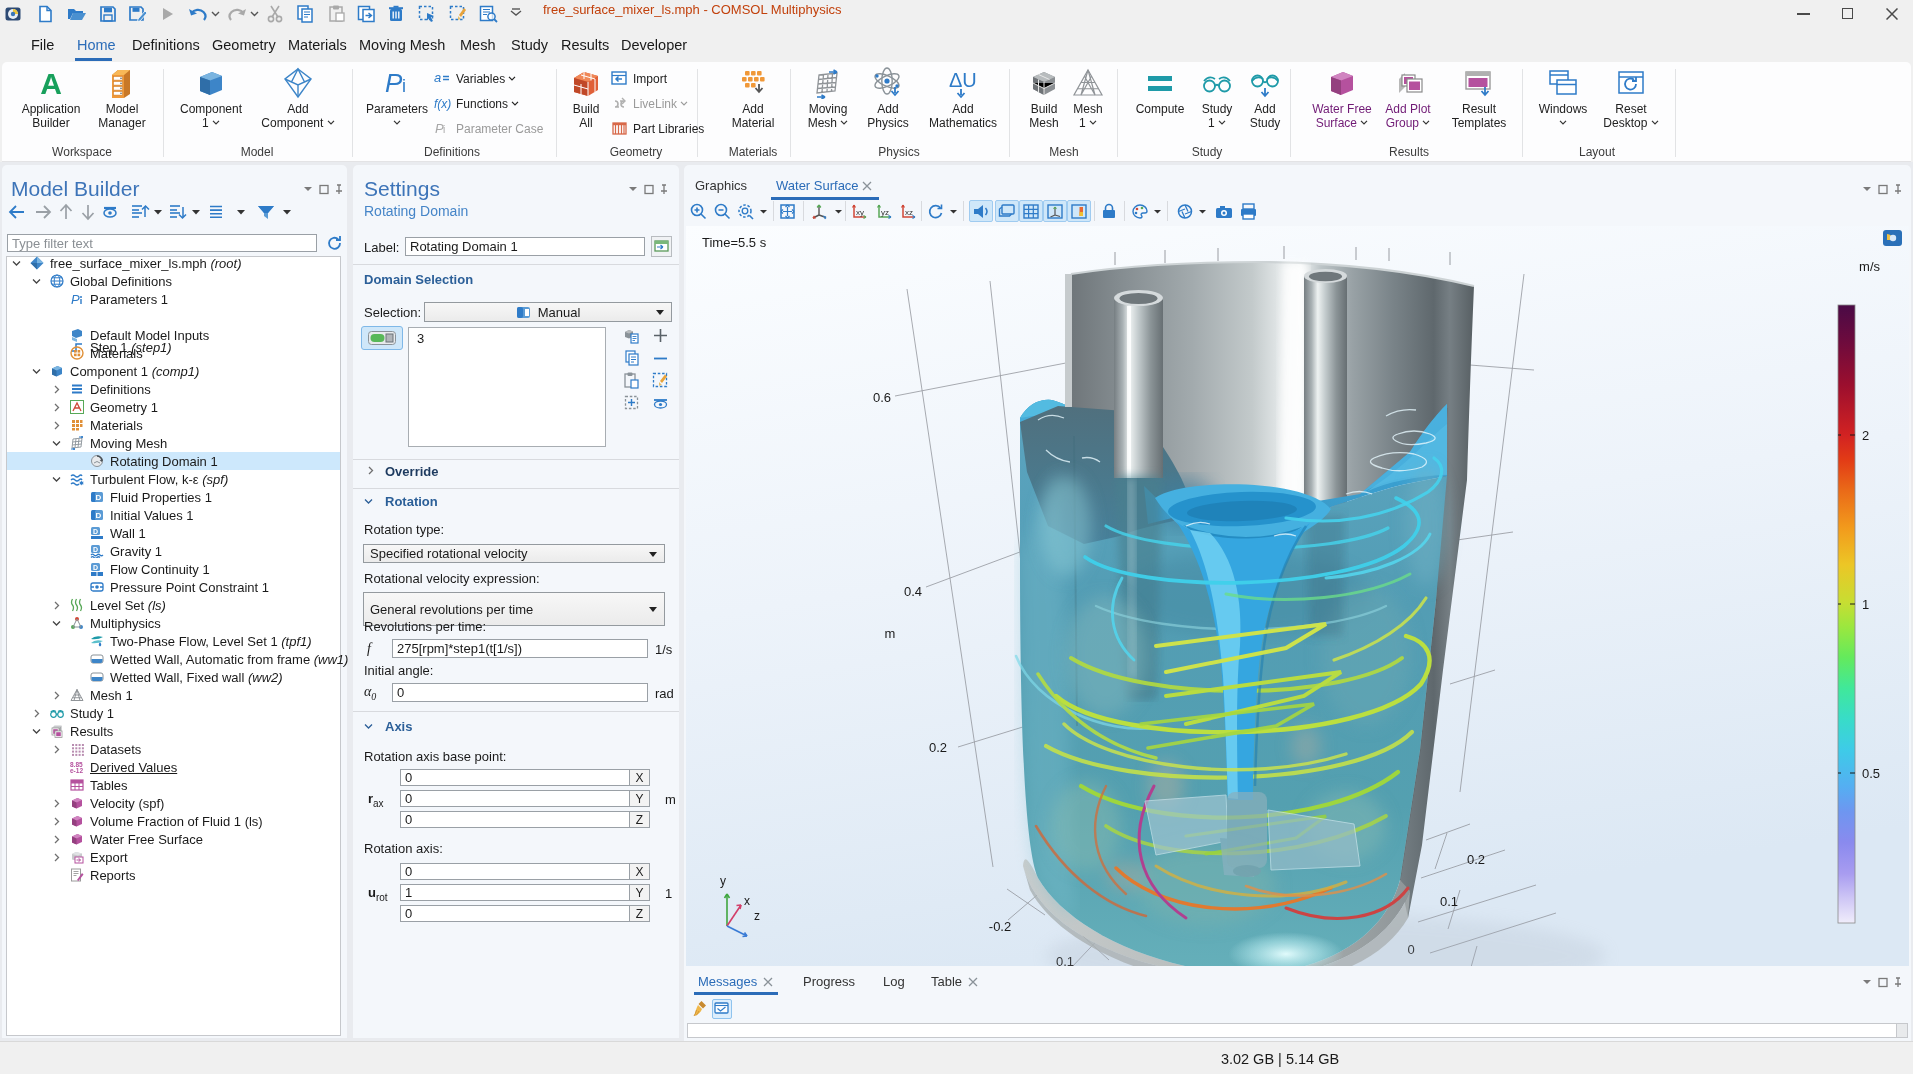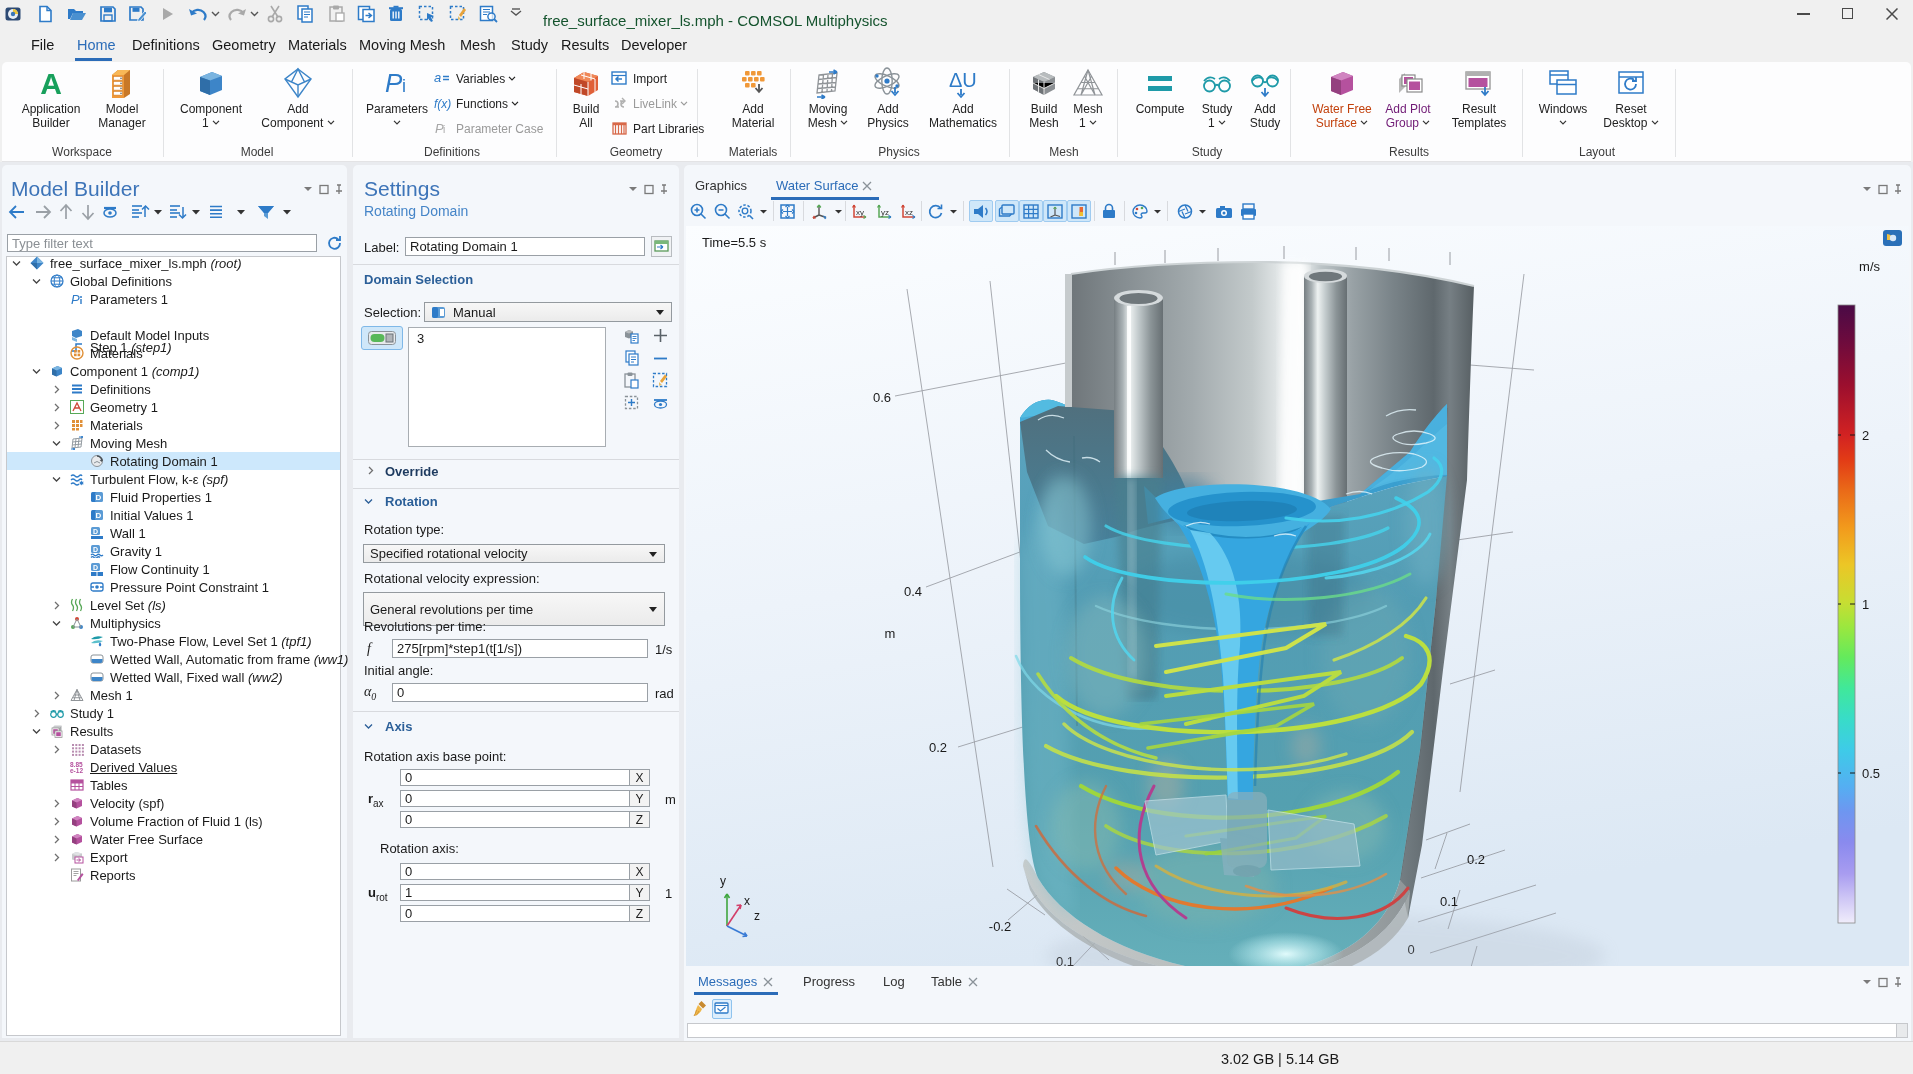--- a/index.html
+++ b/index.html
@@ -19,21 +19,21 @@
 .fdrop .car{position:absolute;right:7px;top:50%;margin-top:-2px;width:0;height:0;border-left:4.5px solid transparent;border-right:4.5px solid transparent;border-top:5px solid #222;}
 .unitlbl{position:absolute;font-size:13px;color:#1a1a1a;}
 .xyz{position:absolute;width:20px;background:#f3f3f3;border:1px solid #9aa0a6;border-left:none;font-size:12px;color:#222;text-align:center;display:flex;align-items:center;justify-content:center;}
 .tab{position:absolute;font-size:13px;color:#333;}
 .tabact{color:#2b6cb8;}
 .menuitem{position:absolute;top:37px;font-size:14.5px;color:#191919;}
 </style></head>
 <body>
 
 <div class="abs" style="left:0;top:0;width:1913px;height:62px;background:#f0f0f0;"></div>
-<div class="abs" style="left:543px;top:12px;font-size:15px;color:#14532d;">free_surface_mixer_ls.mph - COMSOL Multiphysics</div>
+<div class="abs" style="left:543px;top:2px;font-size:13px;color:#c2410c;">free_surface_mixer_ls.mph - COMSOL Multiphysics</div>
 
 <div class="abs" style="left:1797px;top:13px;width:13px;height:2px;background:#4a4a4a;"></div>
 <div class="abs" style="left:1842px;top:8px;width:11px;height:11px;border:1.6px solid #4a4a4a;"></div>
 <svg class="abs" style="left:1886px;top:8px;" width="12" height="12">
     <path d="M0.5 0.5 L11.5 11.5 M11.5 0.5 L0.5 11.5" stroke="#4a4a4a" stroke-width="1.5"></path>
   </svg>
 <svg class="abs" style="left:5px;top:6px;" width="16" height="16" viewBox="0 0 16 16">
     <rect x="0.5" y="1.5" width="15" height="13" rx="2.5" fill="#2d4a74"></rect>
     <circle cx="8" cy="8" r="5" fill="#e8eef6"></circle>
     <path d="M8 3 A5 5 0 0 1 13 8 L8 8 Z" fill="#ecc53c"></path>
@@ -282,21 +282,21 @@
       <path d="M14 14 Q16 16.5 18 14 M3 14 Q8 8 14 12 M29 14 Q24 8 18 12"></path>
     </g>
     <path d="M16 21 v7 M12.5 25 l3.5 4 3.5-4" stroke="#2e7bc8" stroke-width="1.8" fill="none"></path>
   </svg>
 <div class="ribbtn" style="left:1210px;top:103px;width:110px;color:#222;">Add<br>Study</div>
 <svg class="abs" style="left:1326px;top:67px;" width="32" height="32" viewBox="0 0 32 32">
     <path d="M5 10 L17 5 L27 9 L27 23 L15 28 L5 24 Z" fill="#b5519e"></path>
     <path d="M5 10 L17 5 L27 9 L15 13.5 Z" fill="#d084c0"></path>
     <path d="M5 10 L15 13.5 L15 28 L5 24 Z" fill="#94407f"></path>
   </svg>
-<div class="ribbtn" style="left:1287px;top:103px;width:110px;color:#c2410c;">Water Free<br>Surface <svg width="8" height="5" viewBox="0 0 8 5" style="display:inline-block;vertical-align:2px;">
+<div class="ribbtn" style="left:1287px;top:103px;width:110px;color:#701a75;">Water Free<br>Surface <svg width="8" height="5" viewBox="0 0 8 5" style="display:inline-block;vertical-align:2px;">
       <path d="M1 0.8 L4 3.8 L7 0.8" stroke="#333" stroke-width="1.2" fill="none"></path>
     </svg></div>
 <svg class="abs" style="left:1396px;top:67px;" width="32" height="32" viewBox="0 0 32 32">
     <path d="M3 12 l6 -6 v14 l-6 6 Z" fill="#b8b8b8"></path>
     <rect x="6" y="8" width="13" height="11" fill="#fff" stroke="#8a8a8a" stroke-width="1.2"></rect>
     <rect x="8" y="10" width="9" height="7" fill="#b5519e"></rect>
     <rect x="11" y="12" width="15" height="13" fill="#fff" stroke="#8a8a8a" stroke-width="1.2"></rect>
     <rect x="13" y="14.5" width="11" height="8.5" fill="#b5519e"></rect>
   </svg>
 <div class="ribbtn" style="left:1353px;top:103px;width:110px;color:#701a75;">Add Plot<br>Group <svg width="8" height="5" viewBox="0 0 8 5" style="display:inline-block;vertical-align:2px;">
@@ -913,21 +913,21 @@
 <div class="finput" style="left:405px;top:237px;width:240px;height:19px;">Rotating Domain 1</div>
 <div class="abs" style="left:651px;top:236px;width:21px;height:21px;background:#f0f2f4;border:1px solid #b8bcc0;"></div>
 <svg class="abs" style="left:654px;top:239px;" width="15" height="15" viewBox="0 0 15 15">
     <rect x="1" y="2" width="13" height="10" fill="#fff" stroke="#5a9a5a" stroke-width="1.3"></rect>
     <rect x="1" y="2" width="13" height="3" fill="#7ab87a"></rect>
     <path d="M3 8 h6 M9 8 l-2.5 -2 M9 8 l-2.5 2" stroke="#2e7bc8" stroke-width="1.2" fill="none"></path>
   </svg>
 <div class="abs" style="left:353px;top:264px;width:326px;height:1px;background:#d8dade;"></div>
 <div class="sechead" style="left:364px;top:272px;">Domain Selection</div>
 <div class="flabel" style="left:364px;top:305px;">Selection:</div>
-<div class="fdrop" style="left:424px;top:302px;width:248px;height:20px;"><svg width="16" height="13" viewBox="0 0 16 13" style="margin-right:6px;flex:none;">
+<div class="fdrop" style="left:424px;top:302px;width:248px;height:20px;justify-content:center;"><svg width="16" height="13" viewBox="0 0 16 13" style="margin-right:6px;flex:none;">
       <rect x="1" y="1" width="13" height="11" rx="2" fill="#5b9bd5"></rect>
       <rect x="1" y="1" width="6" height="11" rx="2" fill="#2e7bc8"></rect>
       <rect x="9" y="3" width="4" height="7" fill="#fff"></rect>
     </svg>Manual<span class="car"></span></div>
 <div class="abs" style="left:361px;top:326px;width:42px;height:24px;background:#cfe7f9;border:1px solid #7fb8e8;border-radius:3px;"></div>
 <svg class="abs" style="left:368px;top:331px;" width="28" height="14" viewBox="0 0 28 14">
     <rect x="0.5" y="0.5" width="27" height="13" rx="3" fill="#e8eaec" stroke="#8a9298"></rect>
     <rect x="2.5" y="3" width="14" height="8" rx="4" fill="#58b858"></rect>
     <rect x="18" y="3" width="7" height="8" fill="#b0b4b8" stroke="#6a7278" stroke-width="1"></rect>
   </svg>
@@ -1004,21 +1004,21 @@
 <div class="sechead" style="left:385px;top:719px;">Axis</div>
 <div class="flabel" style="left:364px;top:749px;">Rotation axis base point:</div>
 <div class="finput" style="left:400px;top:769px;width:230px;height:17px;">0</div>
 <div class="xyz" style="left:630px;top:769px;height:17px;">X</div>
 <div class="finput" style="left:400px;top:790px;width:230px;height:17px;">0</div>
 <div class="xyz" style="left:630px;top:790px;height:17px;">Y</div>
 <div class="finput" style="left:400px;top:811px;width:230px;height:17px;">0</div>
 <div class="xyz" style="left:630px;top:811px;height:17px;">Z</div>
 <div class="flabel" style="left:368px;top:791px;font-weight:bold;">r<sub style="font-size:10px;font-weight:normal;">ax</sub></div>
 <div class="unitlbl" style="left:665px;top:792px;">m</div>
-<div class="flabel" style="left:364px;top:841px;margin-left:16px;">Rotation axis:</div>
+<div class="flabel" style="left:364px;top:841px;">Rotation axis:</div>
 <div class="finput" style="left:400px;top:863px;width:230px;height:17px;">0</div>
 <div class="xyz" style="left:630px;top:863px;height:17px;">X</div>
 <div class="finput" style="left:400px;top:884px;width:230px;height:17px;">1</div>
 <div class="xyz" style="left:630px;top:884px;height:17px;">Y</div>
 <div class="finput" style="left:400px;top:905px;width:230px;height:17px;">0</div>
 <div class="xyz" style="left:630px;top:905px;height:17px;">Z</div>
 <div class="flabel" style="left:368px;top:885px;font-weight:bold;">u<sub style="font-size:10px;font-weight:normal;">rot</sub></div>
 <div class="unitlbl" style="left:665px;top:886px;">1</div>
 <div class="tab" style="left:695px;top:178px;">Graphics</div>
 <div class="tab tabact" style="left:776px;top:178px;">Water Surface</div>

